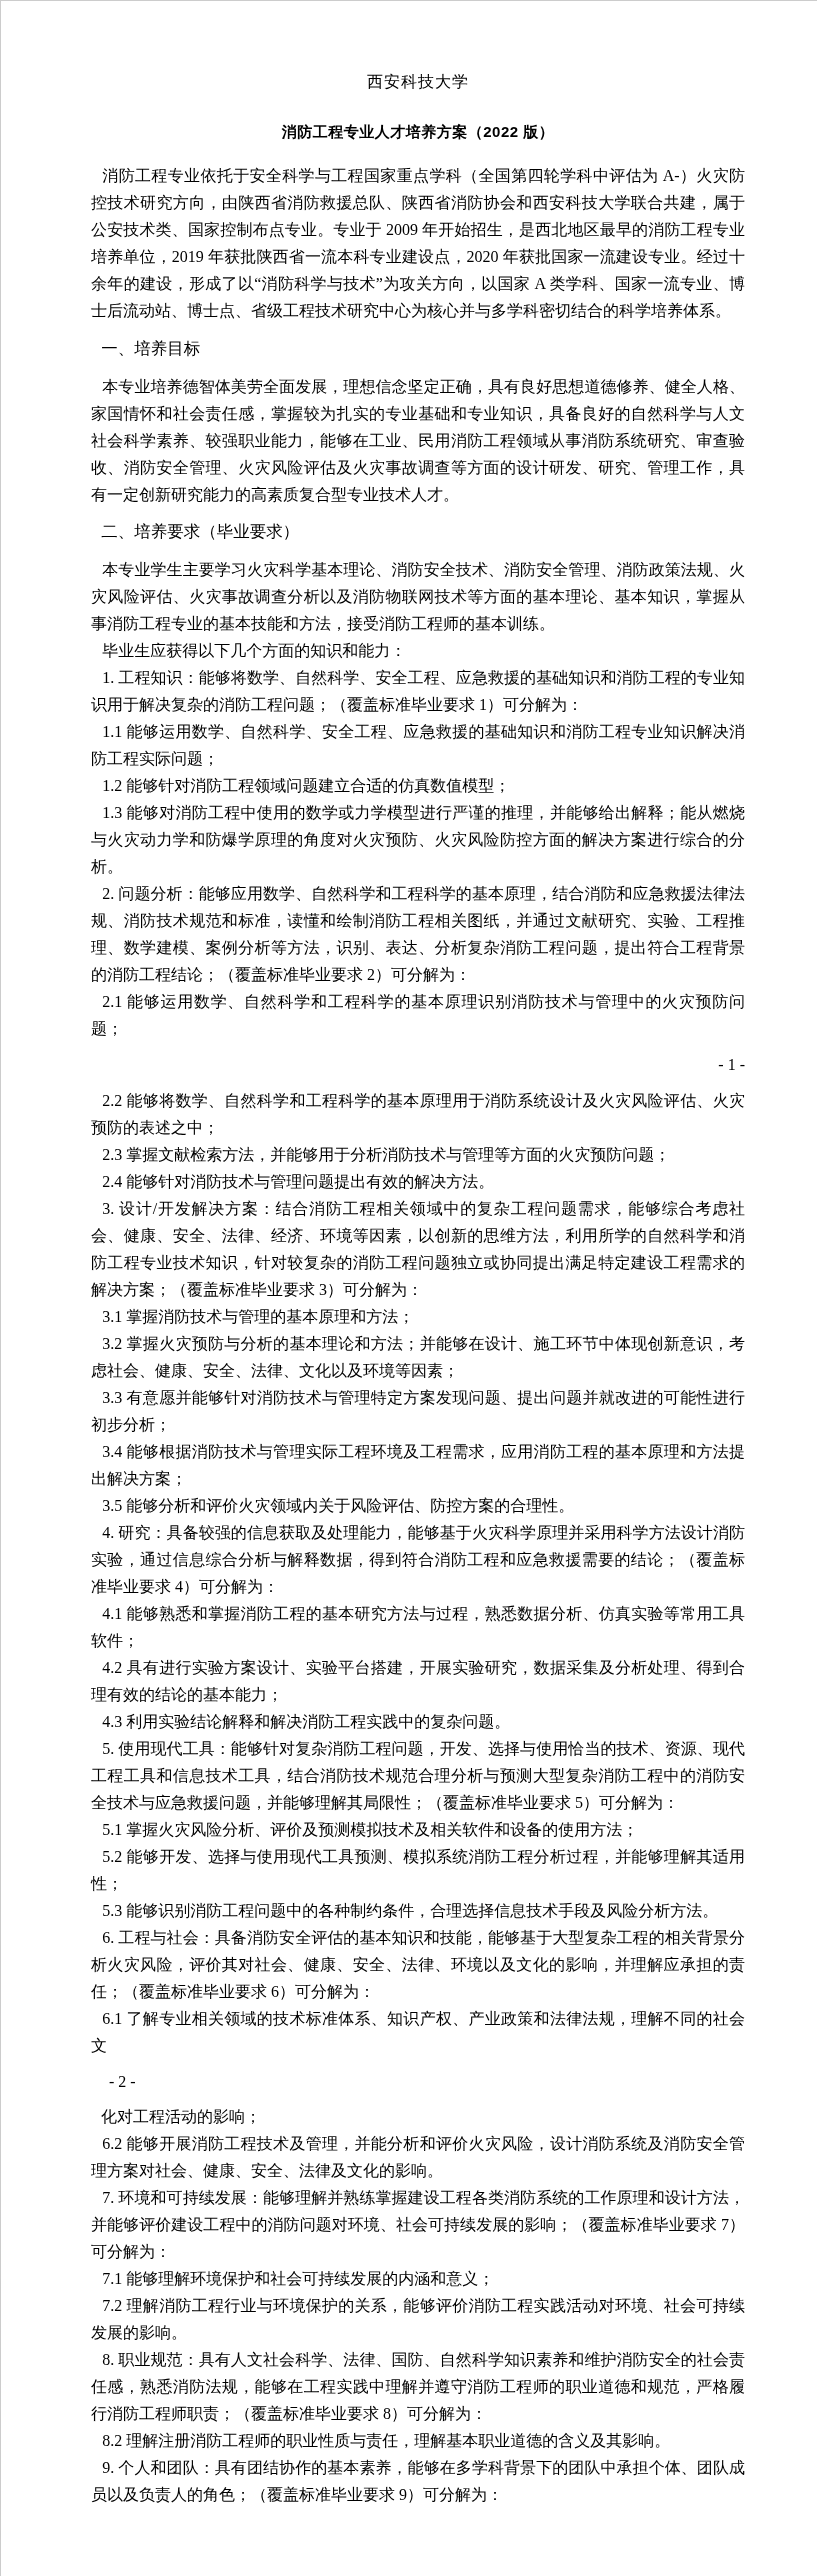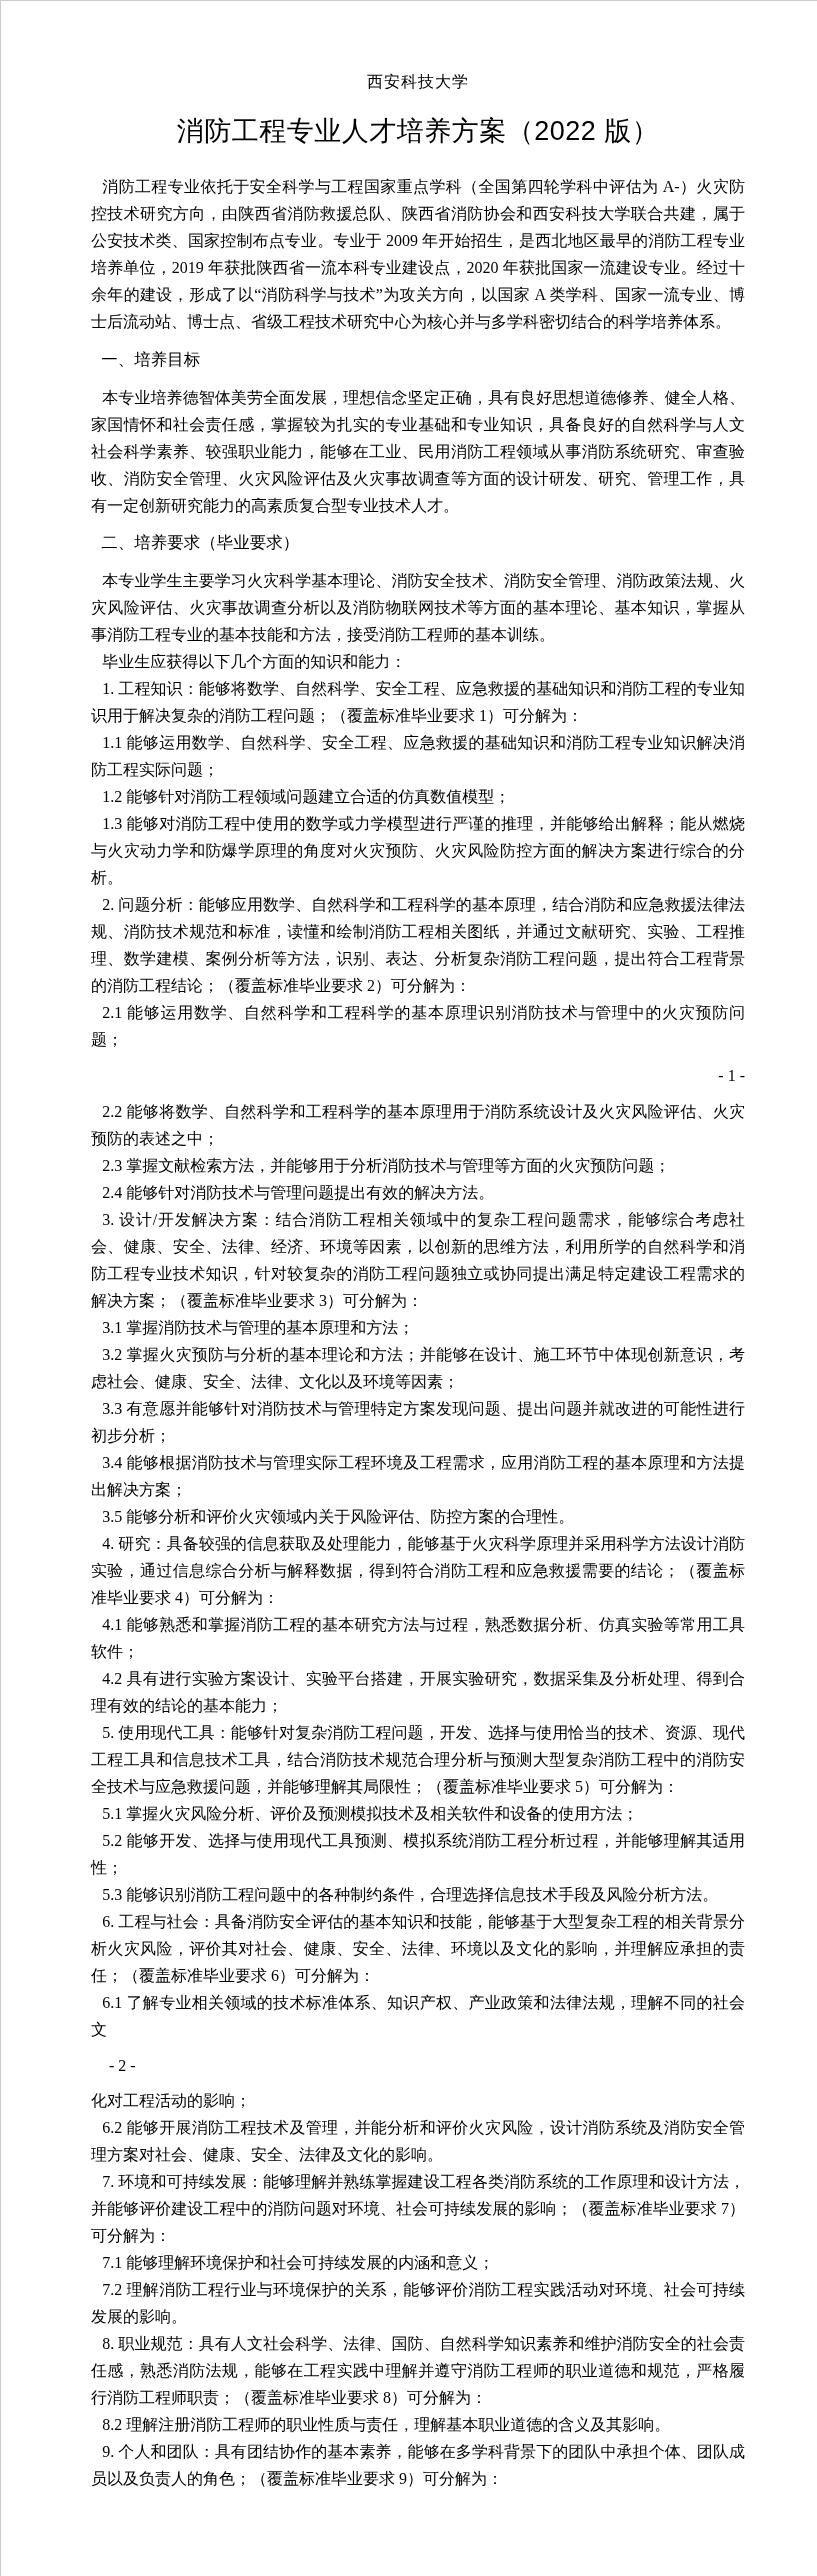--- a/index.html
+++ b/index.html
@@ -23,38 +23,39 @@
     text-align: center;
     font-family: "Liberation Sans", "DejaVu Sans", sans-serif;
     font-weight: normal;
     font-size: 16px;
     line-height: 27px;
     letter-spacing: 1px;
   }
   .doc-title-2 {
     text-align: center;
     font-family: "Liberation Sans", "DejaVu Sans", sans-serif;
-    font-weight: normal;
-    font-size: 27px;
+    font-weight: bold;
+    font-size: 15px;
     line-height: 27px;
     margin-top: 23px;
-    margin-bottom: 28px;
+    margin-bottom: 17px;
     letter-spacing: 0.5px;
   }
   .blk {
     font-size: 16px;
     line-height: 27px;
   }
   .blk-p {
     text-align: justify;
     text-indent: 11.3px;
   }
   .blk-pc {
     text-align: justify;
     text-indent: 0;
+    margin-left: 10px;
   }
   .blk-h {
     font-family: "Liberation Sans", "DejaVu Sans", sans-serif;
     font-weight: normal;
     font-size: 16.5px;
     text-indent: 10.3px;
     margin: 10.8px 0;
   }
   .blk-pnl {
     text-align: left;
@@ -92,20 +93,21 @@
       <div class="blk blk-p">2.4 能够针对消防技术与管理问题提出有效的解决方法。</div>
       <div class="blk blk-p">3. 设计/开发解决方案：结合消防工程相关领域中的复杂工程问题需求，能够综合考虑社会、健康、安全、法律、经济、环境等因素，以创新的思维方法，利用所学的自然科学和消防工程专业技术知识，针对较复杂的消防工程问题独立或协同提出满足特定建设工程需求的解决方案；（覆盖标准毕业要求 3）可分解为：</div>
       <div class="blk blk-p">3.1 掌握消防技术与管理的基本原理和方法；</div>
       <div class="blk blk-p">3.2 掌握火灾预防与分析的基本理论和方法；并能够在设计、施工环节中体现创新意识，考虑社会、健康、安全、法律、文化以及环境等因素；</div>
       <div class="blk blk-p">3.3 有意愿并能够针对消防技术与管理特定方案发现问题、提出问题并就改进的可能性进行初步分析；</div>
       <div class="blk blk-p">3.4 能够根据消防技术与管理实际工程环境及工程需求，应用消防工程的基本原理和方法提出解决方案；</div>
       <div class="blk blk-p">3.5 能够分析和评价火灾领域内关于风险评估、防控方案的合理性。</div>
       <div class="blk blk-p">4. 研究：具备较强的信息获取及处理能力，能够基于火灾科学原理并采用科学方法设计消防实验，通过信息综合分析与解释数据，得到符合消防工程和应急救援需要的结论；（覆盖标准毕业要求 4）可分解为：</div>
       <div class="blk blk-p">4.1 能够熟悉和掌握消防工程的基本研究方法与过程，熟悉数据分析、仿真实验等常用工具软件；</div>
       <div class="blk blk-p">4.2 具有进行实验方案设计、实验平台搭建，开展实验研究，数据采集及分析处理、得到合理有效的结论的基本能力；</div>
+      <div class="blk blk-p">4.3 利用实验结论解释和解决消防工程实践中的复杂问题。</div>
       <div class="blk blk-p">5. 使用现代工具：能够针对复杂消防工程问题，开发、选择与使用恰当的技术、资源、现代工程工具和信息技术工具，结合消防技术规范合理分析与预测大型复杂消防工程中的消防安全技术与应急救援问题，并能够理解其局限性；（覆盖标准毕业要求 5）可分解为：</div>
       <div class="blk blk-p">5.1 掌握火灾风险分析、评价及预测模拟技术及相关软件和设备的使用方法；</div>
       <div class="blk blk-p">5.2 能够开发、选择与使用现代工具预测、模拟系统消防工程分析过程，并能够理解其适用性；</div>
       <div class="blk blk-p">5.3 能够识别消防工程问题中的各种制约条件，合理选择信息技术手段及风险分析方法。</div>
       <div class="blk blk-p">6. 工程与社会：具备消防安全评估的基本知识和技能，能够基于大型复杂工程的相关背景分析火灾风险，评价其对社会、健康、安全、法律、环境以及文化的影响，并理解应承担的责任；（覆盖标准毕业要求 6）可分解为：</div>
       <div class="blk blk-p">6.1 了解专业相关领域的技术标准体系、知识产权、产业政策和法律法规，理解不同的社会文</div>
       <div class="blk blk-pnl">- 2 -</div>
       <div class="blk blk-pc">化对工程活动的影响；</div>
       <div class="blk blk-p">6.2 能够开展消防工程技术及管理，并能分析和评价火灾风险，设计消防系统及消防安全管理方案对社会、健康、安全、法律及文化的影响。</div>
       <div class="blk blk-p">7. 环境和可持续发展：能够理解并熟练掌握建设工程各类消防系统的工作原理和设计方法，并能够评价建设工程中的消防问题对环境、社会可持续发展的影响；（覆盖标准毕业要求 7）可分解为：</div>

